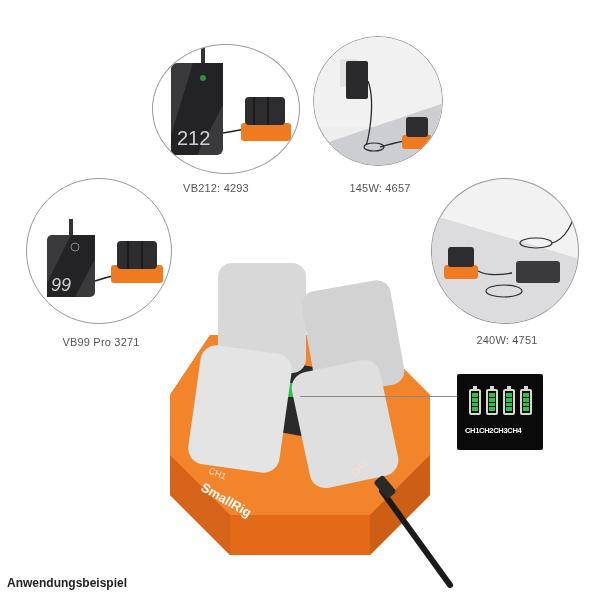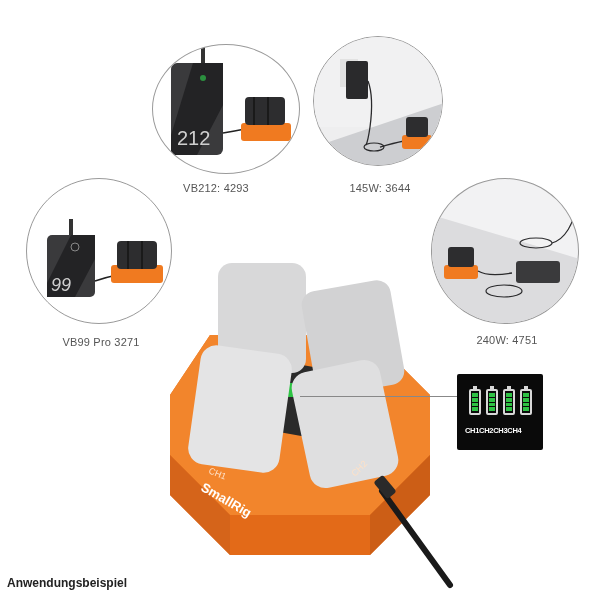--- a/index.html
+++ b/index.html
@@ -40,21 +40,21 @@
     <polygon points="0,110 130,66 130,130 0,130" fill="#cdced1"></polygon>
     <rect x="26" y="22" width="18" height="28" fill="#e2e2e2"></rect>
     <rect x="32" y="24" width="22" height="38" rx="2" fill="#2a2a2c"></rect>
     <path d="M54 44 Q60 60 56 90 Q54 104 52 108" stroke="#2a2a2c" stroke-width="1.3" fill="none"></path>
     <ellipse cx="60" cy="110" rx="10" ry="4" stroke="#2a2a2c" stroke-width="1.2" fill="none"></ellipse>
     <path d="M66 110 Q80 106 90 104" stroke="#2a2a2c" stroke-width="1.3" fill="none"></path>
     <rect x="88" y="98" width="30" height="14" rx="3" fill="#f07a20"></rect>
     <rect x="92" y="80" width="22" height="20" rx="3" fill="#2d2d2f"></rect>
   </svg>
 </div>
-<div class="caption" style="left:348px;top:182px;width:64px;">145W: 3644</div>
+<div class="caption" style="left:348px;top:182px;width:64px;">145W: 4657</div>
 
 <div class="circle" style="left:26px;top:178px;width:146px;height:146px;font-style:italic;">
   <svg width="146" height="146" viewBox="0 0 146 146">
     <rect x="42" y="40" width="4" height="18" fill="#333"></rect>
     <rect x="20" y="56" width="48" height="62" rx="5" fill="#3a3a3c"></rect>
     <polygon points="44,56 68,56 68,80 48,118 20,118 20,104" fill="#232325"></polygon>
     <circle cx="48" cy="68" r="4" fill="none" stroke="#888" stroke-width="1"></circle>
     <text x="24" y="112" font-size="18" fill="#cfcfcf" font-family="Liberation Sans, sans-serif">99</text>
     <path d="M68 102 Q80 98 90 96" stroke="#222" stroke-width="1.5" fill="none"></path>
     <rect x="84" y="86" width="52" height="18" rx="3" fill="#f07a20"></rect>

